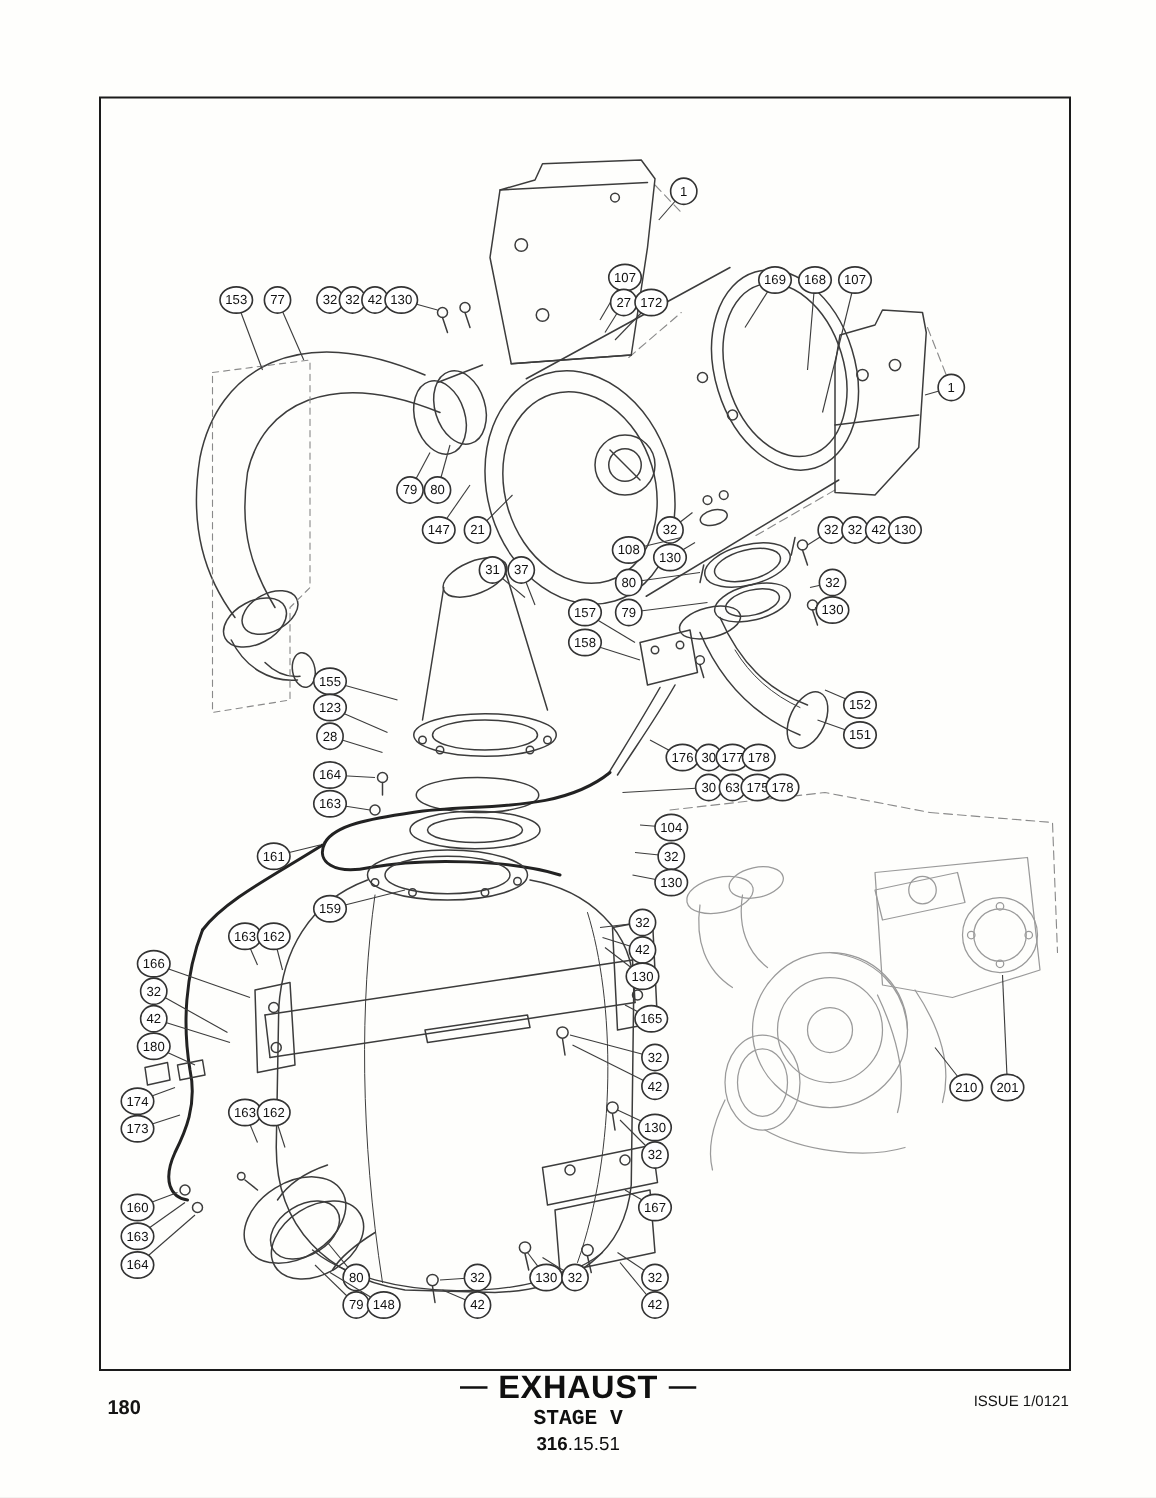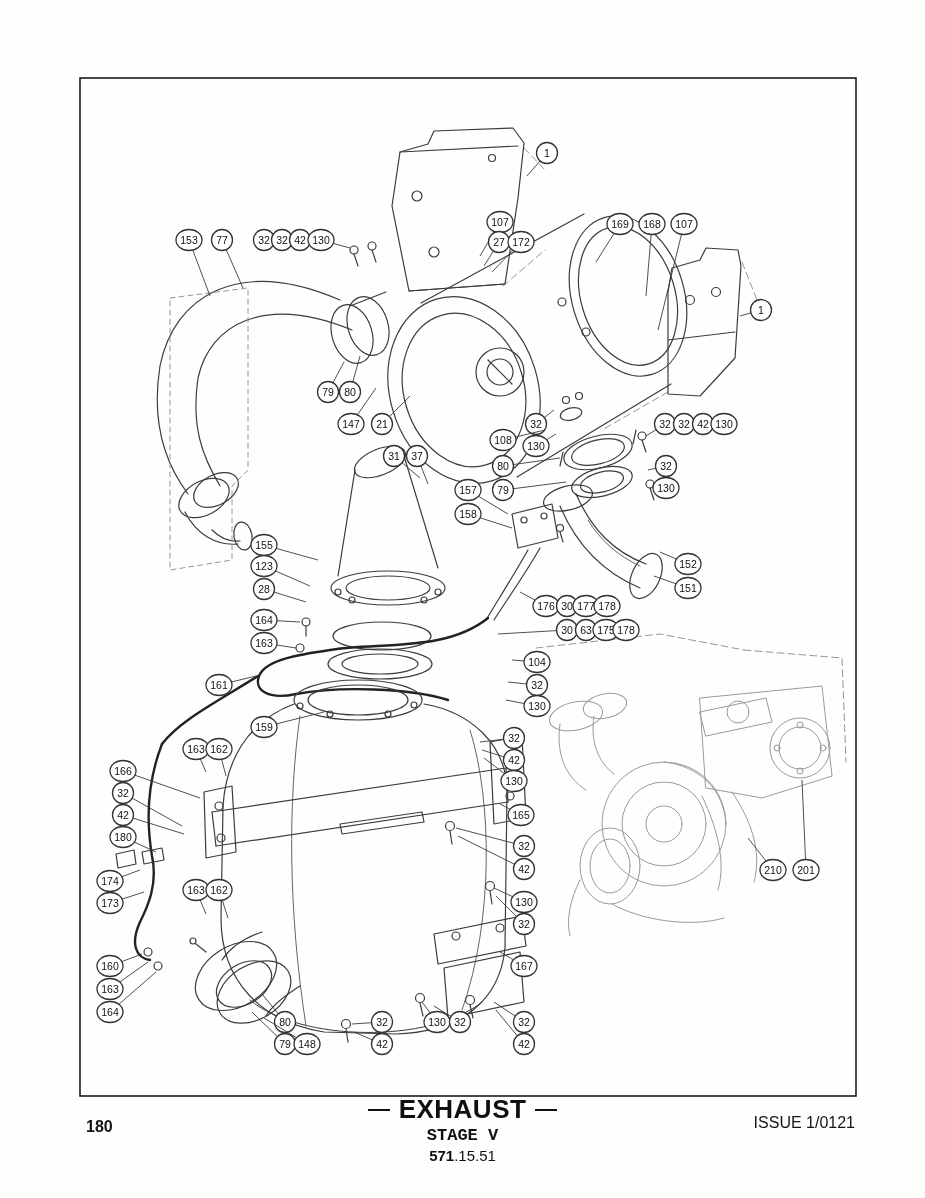--- a/index.html
+++ b/index.html
@@ -1,20 +1,20 @@
 <!DOCTYPE html>
 <html><head>
 <meta charset="utf-8">
 <style>
   html,body{margin:0;padding:0;background:#e9e9e7;}
   .page{position:relative;width:925px;height:1198px;background:#fefefc;font-family:"Liberation Sans",sans-serif;overflow:hidden;margin:0 auto;}
   svg.diagram{position:absolute;left:0;top:0;}
   .footer-text{position:absolute;color:#141414;}
   .page-number{left:86px;top:1118px;font-size:16px;font-weight:bold;}
-  .issue{right:70px;top:1114px;font-size:16px;}
+  .issue{right:70px;top:1114px;font-size:12px;}
   .title-block{position:absolute;left:0;right:0;top:1094px;text-align:center;color:#101010;}
   .title-row{display:flex;align-items:center;justify-content:center;gap:9px;}
   .title-dash{display:inline-block;width:22px;height:0;border-top:2.5px solid #101010;}
   h1.title{display:inline;font-size:26px;font-weight:bold;margin:0;letter-spacing:.5px;}
   .subtitle{font-size:17px;font-weight:bold;margin-top:1px;font-family:Liberation Mono, monospace;}
   .section-code{font-size:15px;margin-top:2px;}
   .section-code b{font-weight:bold;}
 </style>
 </head>
 <body>
@@ -655,15 +655,15 @@
   <div class="footer-text page-number">180</div>
   <div class="footer-text issue">ISSUE 1/0121</div>
 
   <div class="title-block">
     <div class="title-row">
       <span class="title-dash"></span>
       <h1 class="title">EXHAUST</h1>
       <span class="title-dash"></span>
     </div>
     <div class="subtitle">STAGE V</div>
-    <div class="section-code"><b>571</b><span>.15.51</span></div>
+    <div class="section-code"><b>316</b><span>.15.51</span></div>
   </div>
 </div>
 
 </body></html>

